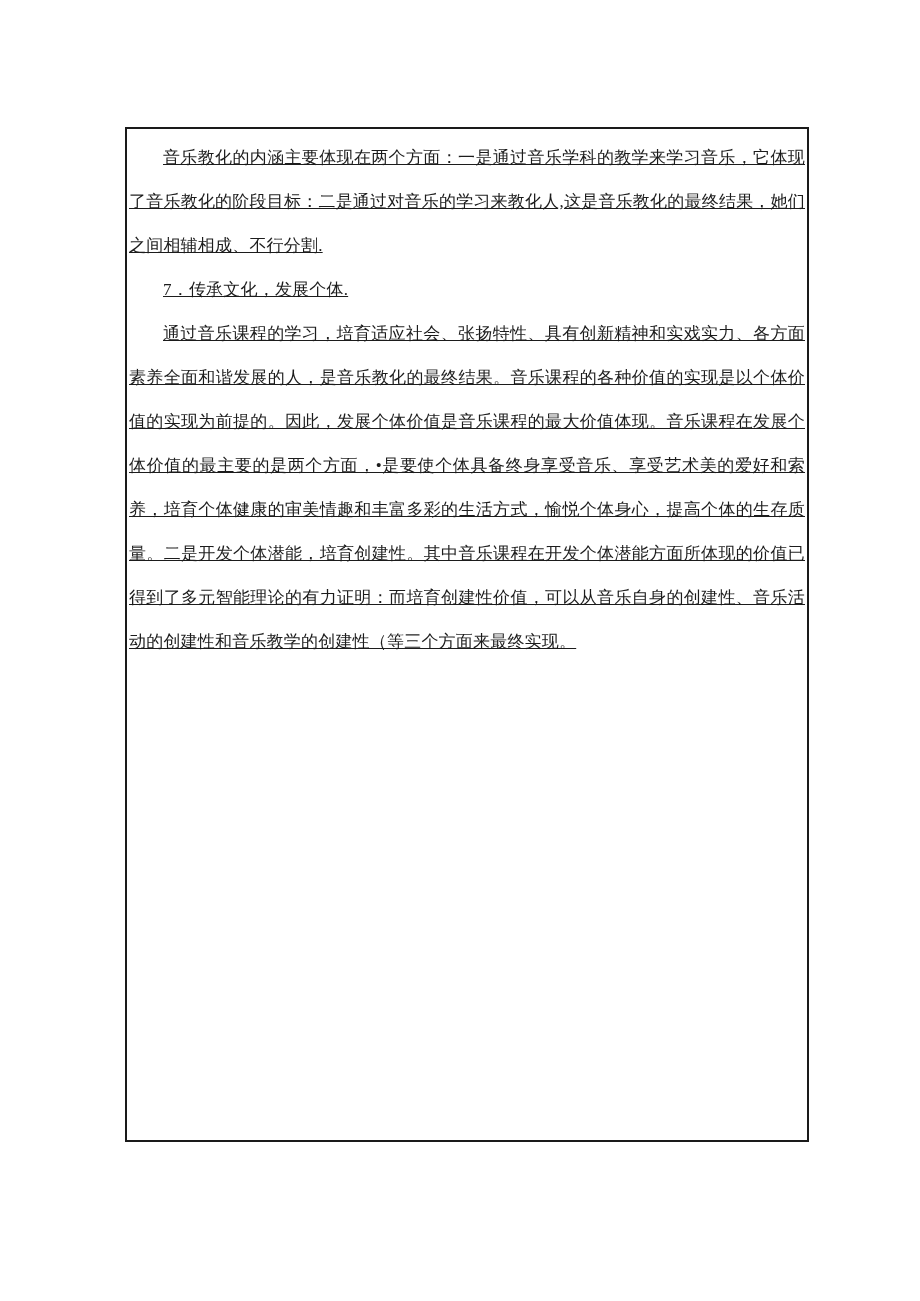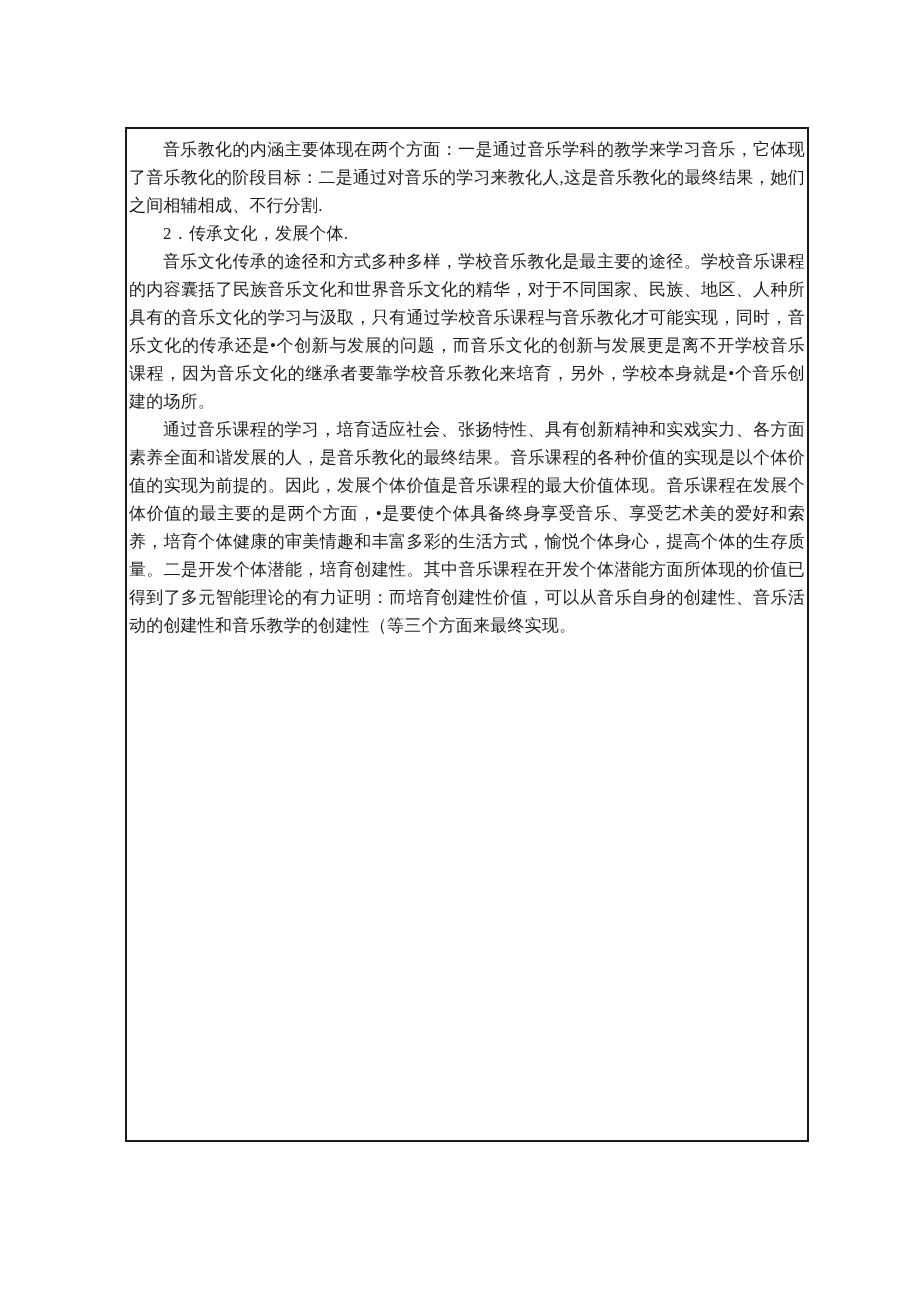--- a/index.html
+++ b/index.html
@@ -22,31 +22,31 @@
   .text-frame{
     position:absolute;
     left:125px; top:127px;
     width:684px; height:1015px;
     border:2px solid var(--border);
     padding:7px 2px 0 2px;
     overflow:hidden;
   }
   .para{
     font-size:17px;
-    line-height:28px;
+    line-height:44px;
     color:var(--text);
     text-align:justify;
     text-justify:inter-ideograph;
     text-indent:2em;
     letter-spacing:0.2px;
+    text-decoration:underline;
   }
 </style>
 </head>
 <body>
 
 <div class="page">
   <div class="text-frame">
     <p class="para">音乐教化的内涵主要体现在两个方面：一是通过音乐学科的教学来学习音乐，它体现了音乐教化的阶段目标：二是通过对音乐的学习来教化人,这是音乐教化的最终结果，她们之间相辅相成、不行分割.</p>
-    <p class="para">2．传承文化，发展个体.</p>
-    <p class="para">音乐文化传承的途径和方式多种多样，学校音乐教化是最主要的途径。学校音乐课程的内容囊括了民族音乐文化和世界音乐文化的精华，对于不同国家、民族、地区、人种所具有的音乐文化的学习与汲取，只有通过学校音乐课程与音乐教化才可能实现，同时，音乐文化的传承还是•个创新与发展的问题，而音乐文化的创新与发展更是离不开学校音乐课程，因为音乐文化的继承者要靠学校音乐教化来培育，另外，学校本身就是•个音乐创建的场所。</p>
+    <p class="para">7．传承文化，发展个体.</p>
     <p class="para">通过音乐课程的学习，培育适应社会、张扬特性、具有创新精神和实戏实力、各方面素养全面和谐发展的人，是音乐教化的最终结果。音乐课程的各种价值的实现是以个体价值的实现为前提的。因此，发展个体价值是音乐课程的最大价值体现。音乐课程在发展个体价值的最主要的是两个方面，•是要使个体具备终身享受音乐、享受艺术美的爱好和索养，培育个体健康的审美情趣和丰富多彩的生活方式，愉悦个体身心，提高个体的生存质量。二是开发个体潜能，培育创建性。其中音乐课程在开发个体潜能方面所体现的价值已得到了多元智能理论的有力证明：而培育创建性价值，可以从音乐自身的创建性、音乐活动的创建性和音乐教学的创建性（等三个方面来最终实现。</p>
   </div>
 </div>
 
 </body></html>

